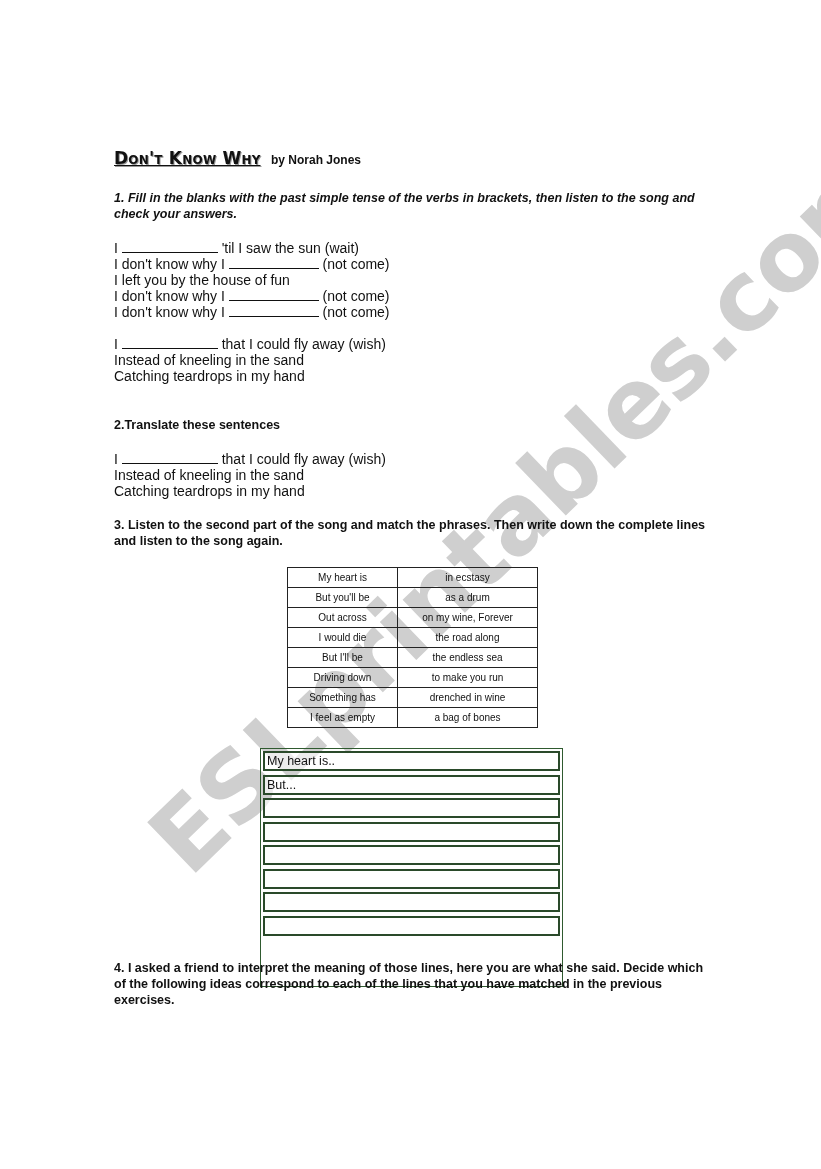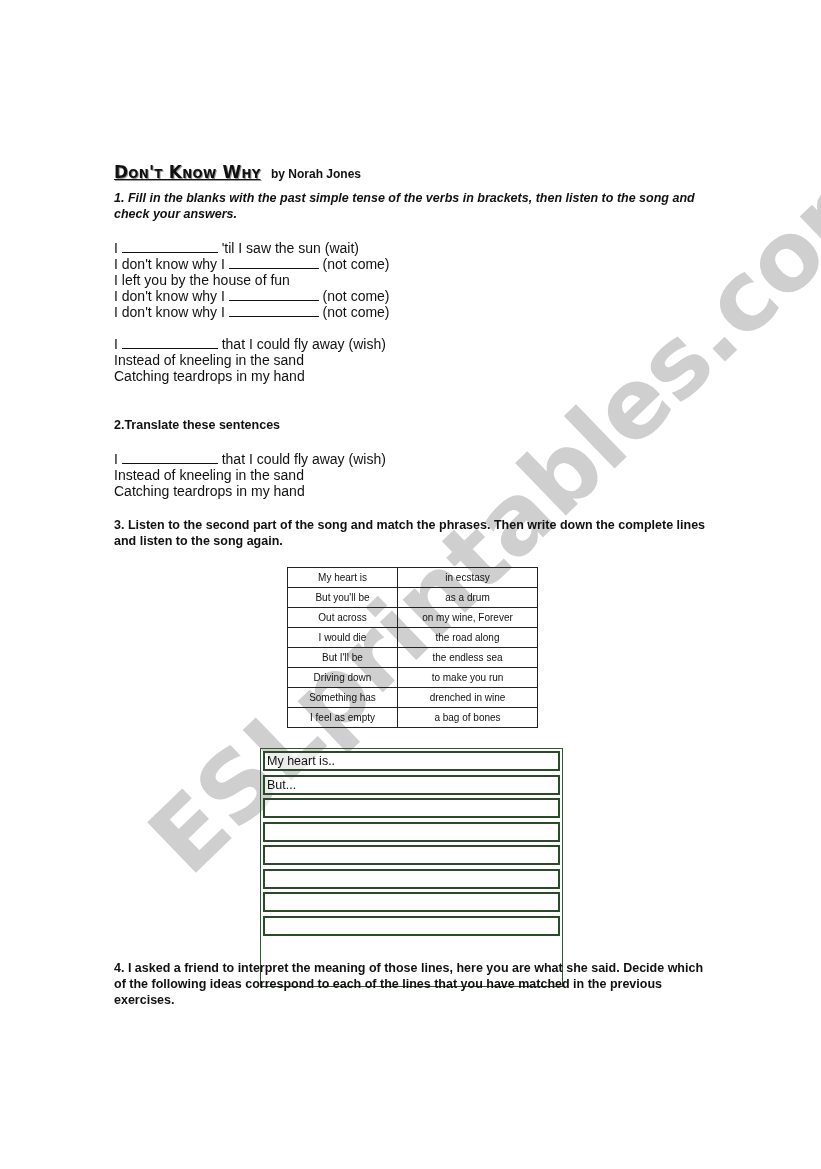--- a/index.html
+++ b/index.html
@@ -8,21 +8,21 @@
       font-family: "Liberation Sans", sans-serif; color: #111;
     }
     .page { position: absolute; left: 0; top: 0; width: 821px; height: 1169px; }
     .watermark {
       position: absolute; left: 60px; top: 535px; width: 760px; text-align: center;
       transform: rotate(-44deg); transform-origin: 50% 50%;
       font-family: "DejaVu Sans", sans-serif; font-weight: bold; font-size: 96px;
       color: #cfcfcf; letter-spacing: -1px; pointer-events: none; z-index: 0; white-space: nowrap;
     }
     .content { position: absolute; left: 114px; top: 0; width: 610px; z-index: 1; }
-    .title-row { position: absolute; top: 162px; left: 0; white-space: nowrap; text-align: center; }
+    .title-row { position: absolute; top: 148px; left: 0; white-space: nowrap; text-align: center; }
     .title {
       font-family: "DejaVu Sans", sans-serif; font-weight: bold; font-variant: small-caps;
       font-size: 17px; text-decoration: underline; letter-spacing: 0.2px;
       text-shadow: 1px 1px 0 #999;
     }
     .byline { font-weight: bold; font-size: 12px; margin-left: 6px; }
     .heading { position: absolute; left: 0; font-weight: bold; font-size: 12.5px; line-height: 16px; width: 600px; }
     .lines { position: absolute; left: 0; font-size: 14px; line-height: 16px; }
     .lines div { white-space: nowrap; }
     .blank { display: inline-block; border-bottom: 1px solid #111; height: 11px; vertical-align: baseline; }

